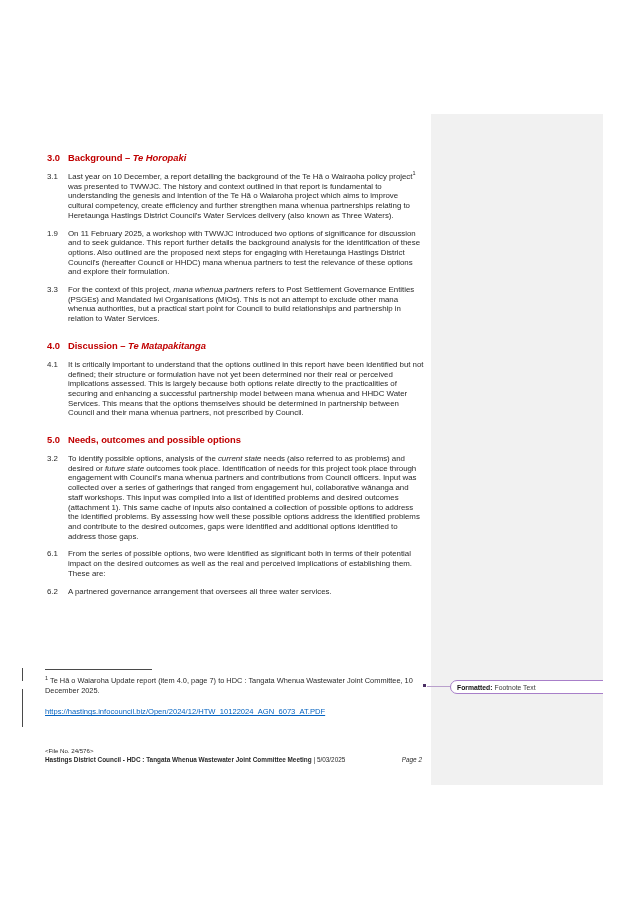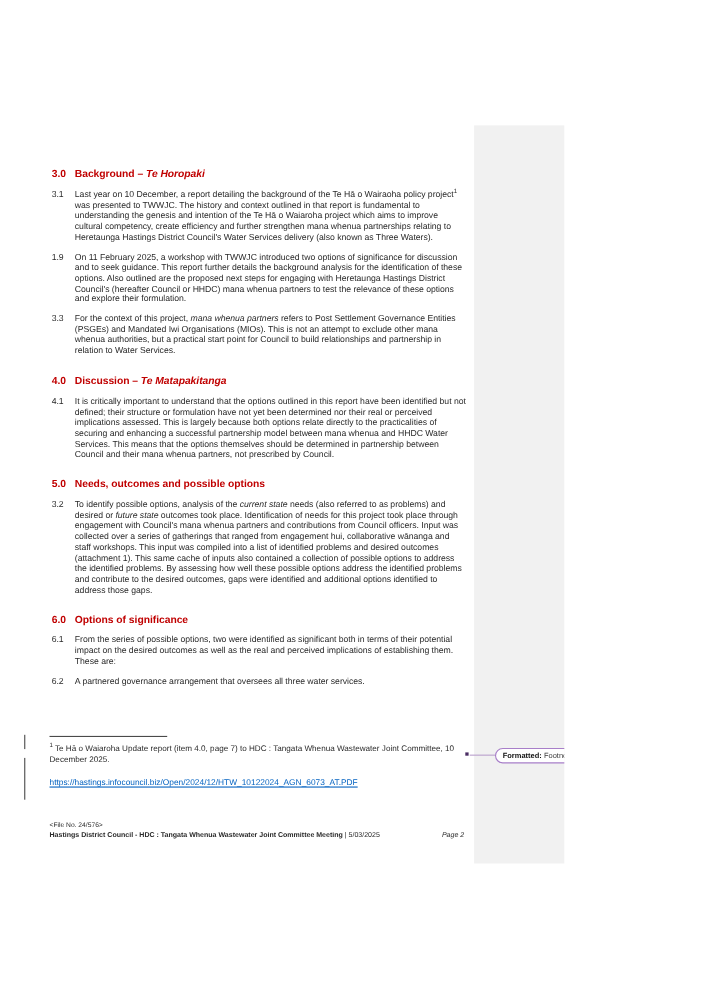--- a/index.html
+++ b/index.html
@@ -1,18 +1,18 @@
 <!DOCTYPE html>
 <html><head>
 <meta charset="utf-8">
 <style>
   * { margin:0; padding:0; box-sizing:border-box; }
   html,body { background:#ffffff; }
   .page {
-    position:relative; width:513px; height:901px; background:#ffffff;
+    position:relative; width:603px; height:901px; background:#ffffff;
     font-family:"Liberation Sans", sans-serif; color:#262626; overflow:hidden;
   }
   .markup-pane {
     position:absolute; left:431px; top:114px; width:206px; height:671px;
     background:#f1f1f1;
   }
   
   .doc-content {
     position:absolute; left:47px; top:152px; width:378px;
     font-size:7.9px; line-height:9.7px; letter-spacing:-0.03px; color:#2a2a2a;
@@ -94,24 +94,20 @@
         <div class="para-text"><span>It is critically important to understand that the options outlined in this report have been identified but not defined; their structure or formulation have not yet been determined nor their real or perceived implications assessed. This is largely because both options relate directly to the practicalities of securing and enhancing a successful partnership model between mana whenua and HHDC Water Services. This means that the options themselves should be determined in partnership between Council and their mana whenua partners, not prescribed by Council.</span></div>
       </div>
       <div class="sec-heading">
         <span class="sec-num">5.0</span>
         <span class="sec-title"><span>Needs, outcomes and possible options</span></span>
       </div>
       <div class="para">
         <span class="para-num">3.2</span>
         <div class="para-text"><span>To identify possible options, analysis of the </span><span class="it">current state</span><span> needs (also referred to as problems) and desired or </span><span class="it">future state</span><span> outcomes took place. Identification of needs for this project took place through engagement with Council's mana whenua partners and contributions from Council officers. Input was collected over a series of gatherings that ranged from engagement hui, collaborative wānanga and staff workshops. This input was compiled into a list of identified problems and desired outcomes (attachment 1). This same cache of inputs also contained a collection of possible options to address the identified problems. By assessing how well these possible options address the identified problems and contribute to the desired outcomes, gaps were identified and additional options identified to address those gaps.</span></div>
       </div>
-      <div class="sec-heading">
-        <span class="sec-num">6.0</span>
-        <span class="sec-title"><span>Options of significance</span></span>
-      </div>
       <div class="para">
         <span class="para-num">6.1</span>
         <div class="para-text"><span>From the series of possible options, two were identified as significant both in terms of their potential impact on the desired outcomes as well as the real and perceived implications of establishing them. These are:</span></div>
       </div>
       <div class="para">
         <span class="para-num">6.2</span>
         <div class="para-text"><span>A partnered governance arrangement that oversees all three water services.</span></div>
       </div>
     </div>
 

